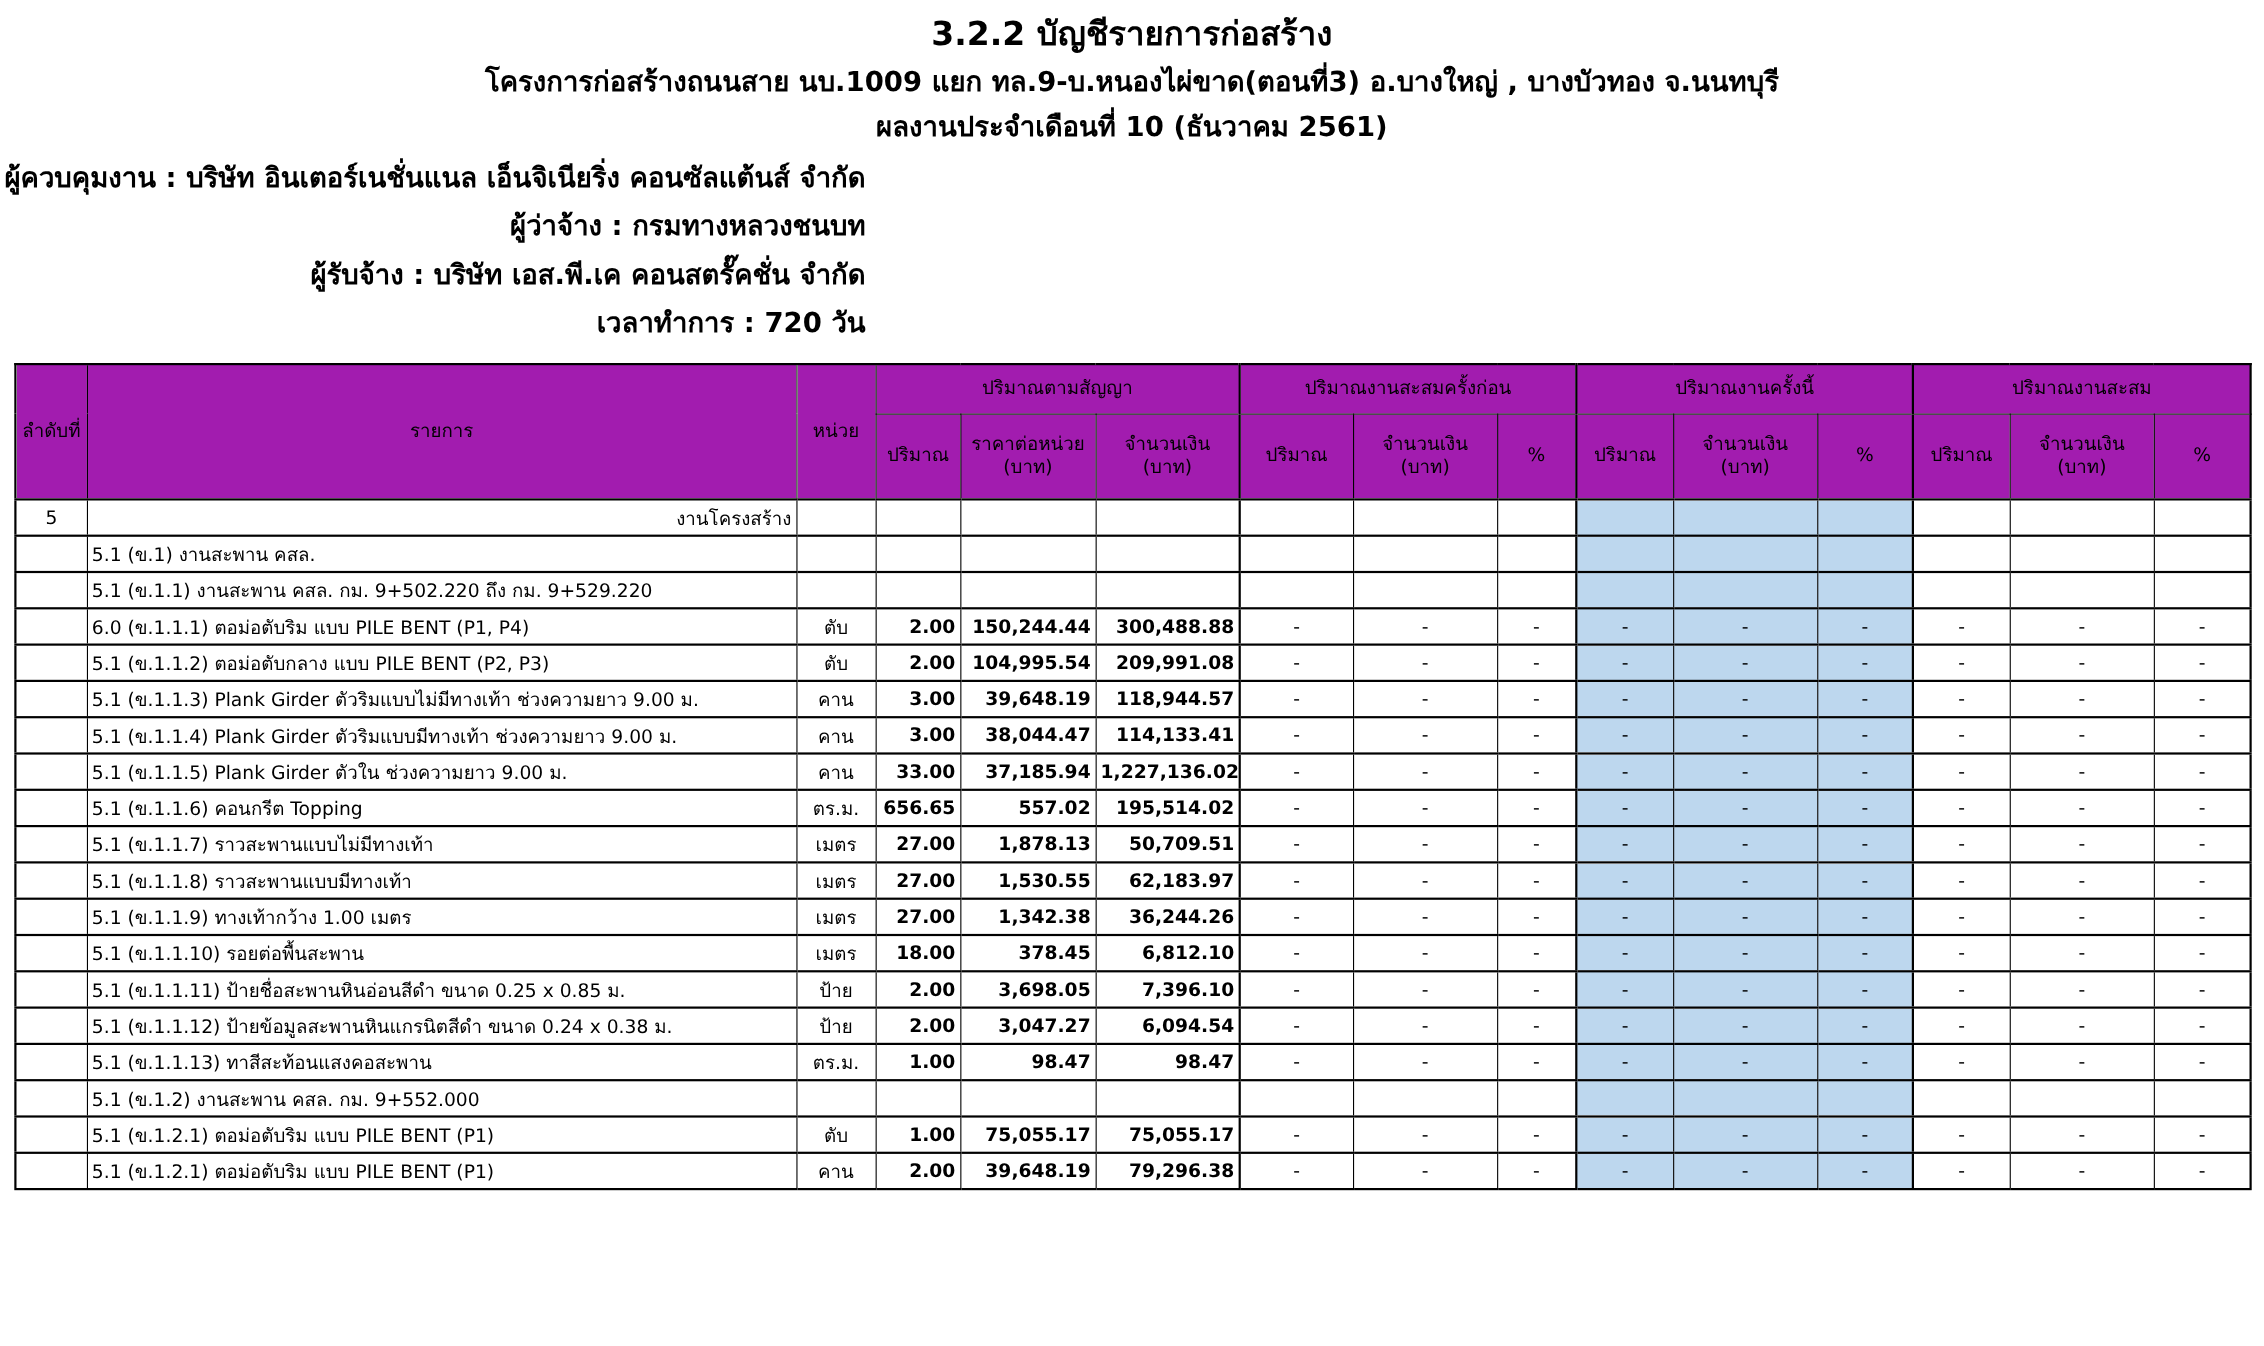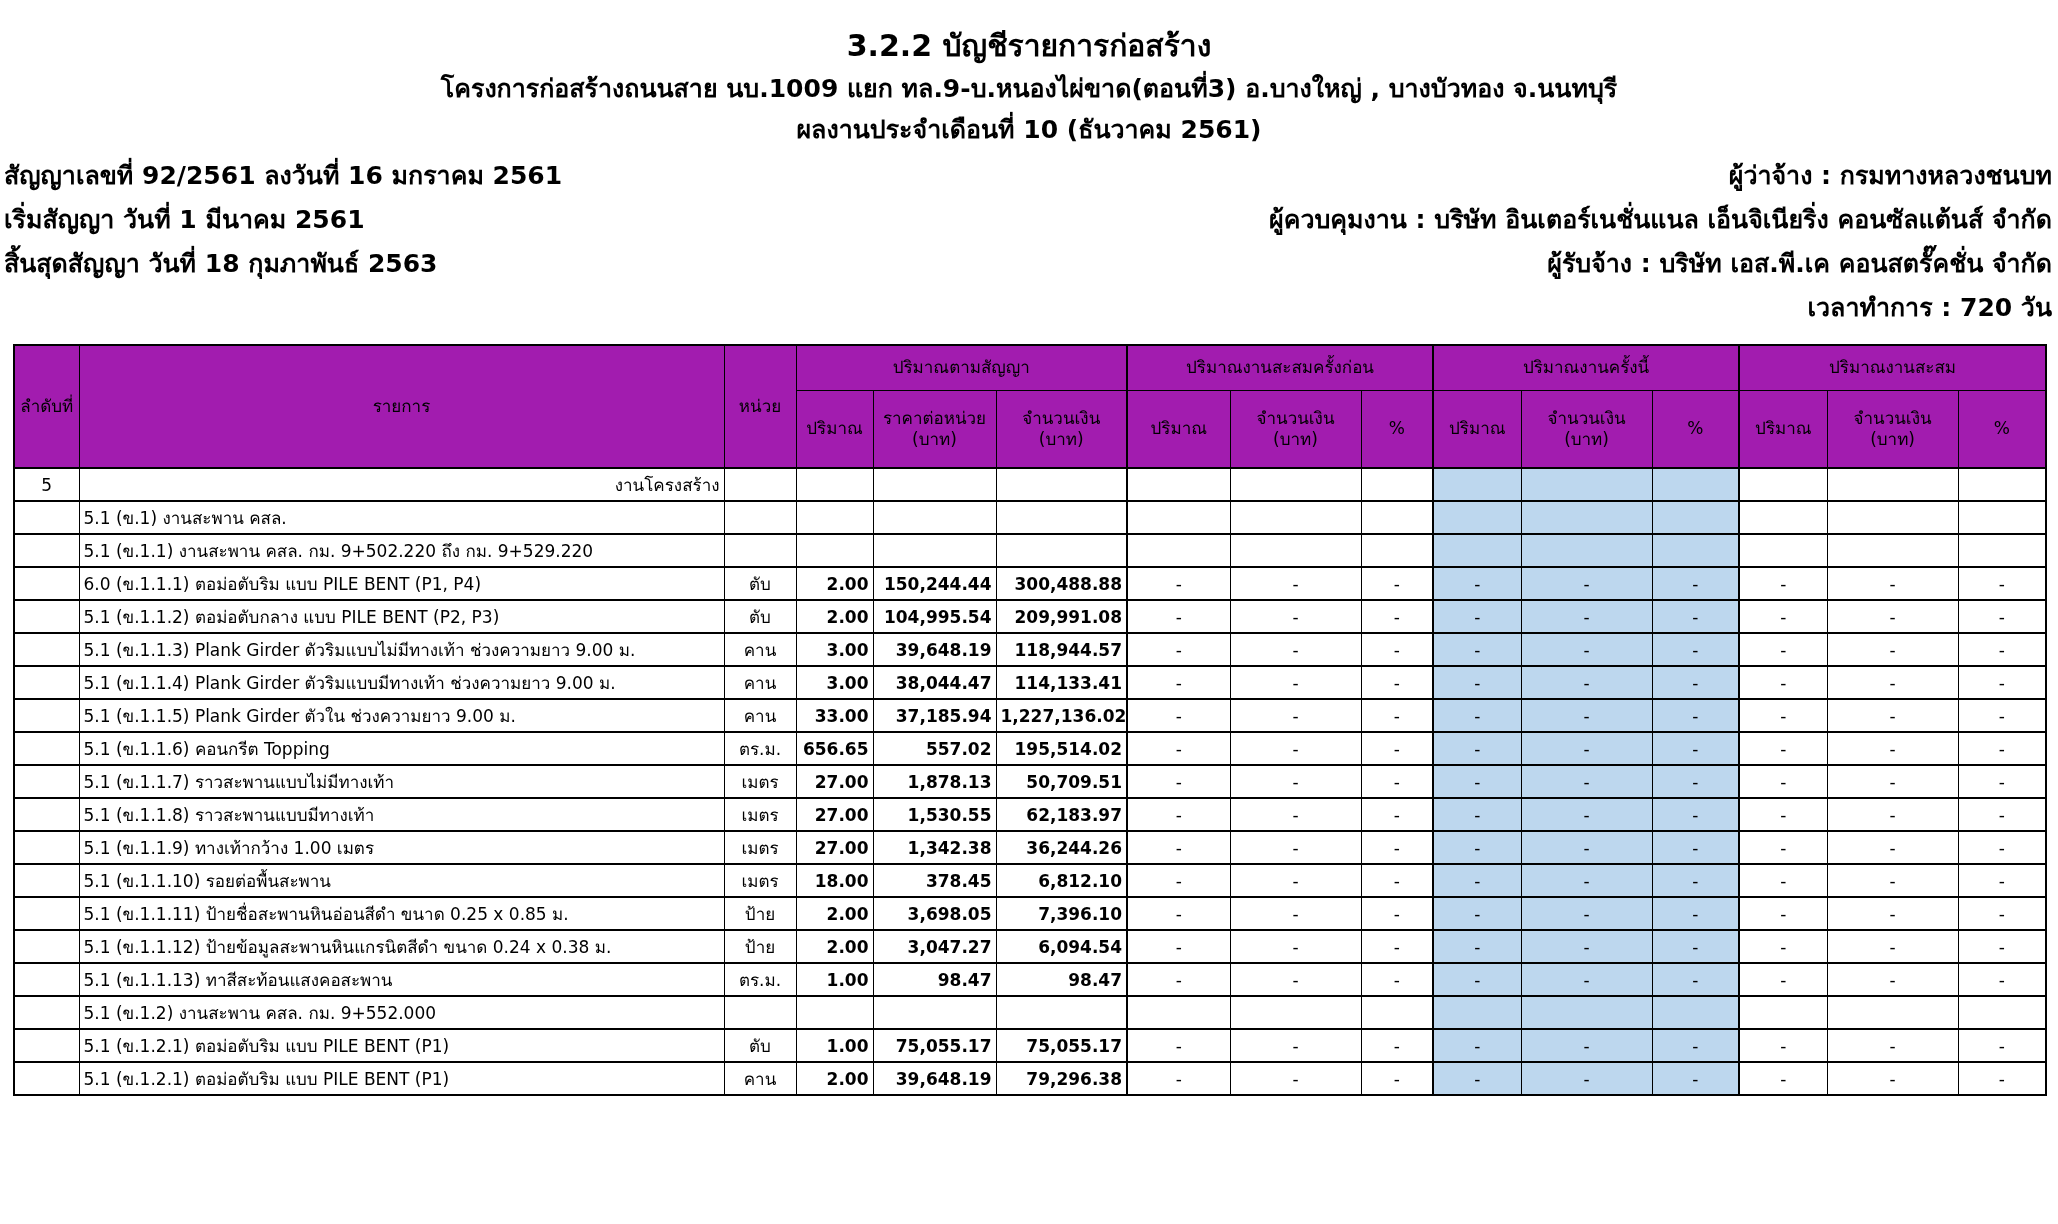--- a/index.html
+++ b/index.html
@@ -4,21 +4,21 @@
 <style>
   html,body{margin:0;padding:0;background:#ffffff;}
   body{
     width:2058px;height:1224px;
     font-family:"DejaVu Sans","Liberation Sans",sans-serif;
     color:#000;
     overflow:hidden;
   }
   
   .doc-head{text-align:center;font-weight:bold;}
-  .doc-title{font-size:30px;margin-top:24px;line-height:44px;}
+  .doc-title{font-size:30px;margin-top:10px;line-height:44px;}
   .doc-project{font-size:25px;line-height:42px;}
   .doc-period{font-size:25px;line-height:40px;}
   .info-wrap{
     display:flex;justify-content:space-between;
     padding:4px 6px 0 4px;
     font-weight:bold;font-size:25px;
   }
   .info-left div{line-height:44px;text-align:left;}
   .info-right div{line-height:44px;text-align:right;}
   
@@ -64,28 +64,23 @@
 </head>
 <body>
 
 <div class="doc-head">
   <div class="doc-title">3.2.2 บัญชีรายการก่อสร้าง</div>
   <div class="doc-project">โครงการก่อสร้างถนนสาย นบ.1009 แยก ทล.9-บ.หนองไผ่ขาด(ตอนที่3) อ.บางใหญ่ , บางบัวทอง จ.นนทบุรี</div>
   <div class="doc-period">ผลงานประจำเดือนที่ 10 (ธันวาคม 2561)</div>
 </div>
 
 <div class="info-wrap">
-  <div class="info-left">
-    <div>สัญญาเลขที่ 92/2561 ลงวันที่ 16 มกราคม 2561</div>
-    <div>เริ่มสัญญา  วันที่ 1 มีนาคม 2561</div>
-    <div>สิ้นสุดสัญญา  วันที่ 18 กุมภาพันธ์ 2563</div>
-  </div>
   <div class="info-right">
+    <div>ผู้ควบคุมงาน : บริษัท อินเตอร์เนชั่นแนล เอ็นจิเนียริ่ง คอนซัลแต้นส์ จำกัด</div>
     <div>ผู้ว่าจ้าง : กรมทางหลวงชนบท</div>
-    <div>ผู้ควบคุมงาน : บริษัท อินเตอร์เนชั่นแนล เอ็นจิเนียริ่ง คอนซัลแต้นส์ จำกัด</div>
     <div>ผู้รับจ้าง : บริษัท เอส.พี.เค คอนสตรั๊คชั่น จำกัด</div>
     <div>เวลาทำการ : 720 วัน</div>
   </div>
 </div>
 
 <table class="boq">
   <colgroup>
     <col style="width:65px">
       <col style="width:645px">
       <col style="width:72px">

